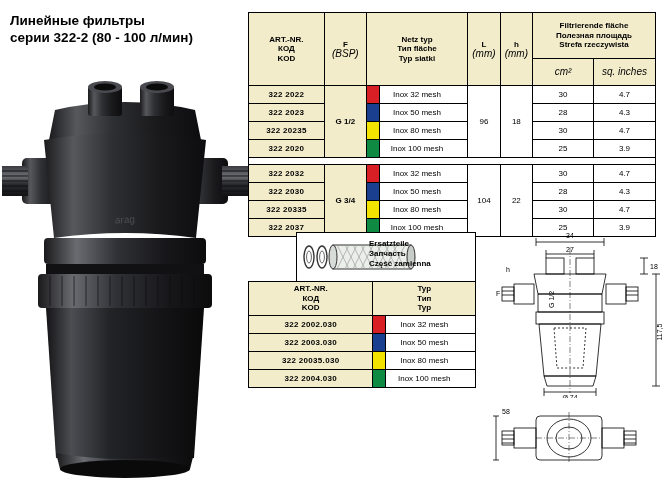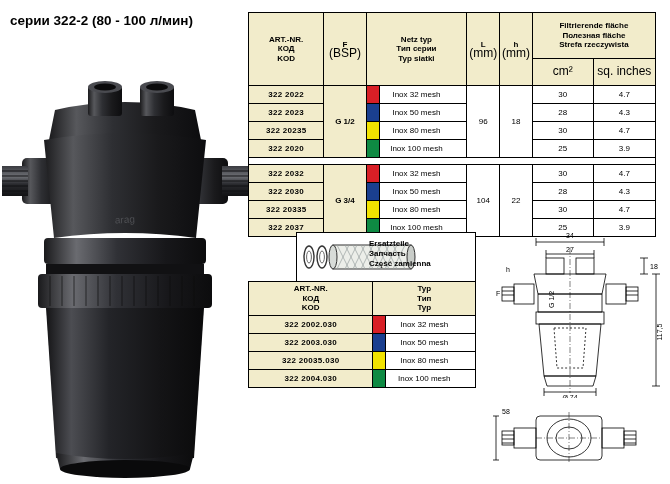--- a/index.html
+++ b/index.html
@@ -34,21 +34,21 @@
     vertical-align:middle;
     font-size:8px;
     padding:0;
   }
   #maintable thead th{
     background:#f2eccb;
     font-weight:bold;
     line-height:9.5px;
     padding:8px 1px;
   }
-  .hdr-sub{font-weight:normal;font-size:12px;}
+  .hdr-sub{font-weight:normal;font-style:italic;font-size:10px;}
   .art-cell{
     background:#f2eccb;
     font-weight:bold;
     font-size:10px;
     height:17px;
     letter-spacing:.3px;
   }
   .f-cell{background:#f2eccb;font-weight:bold;font-size:10px;}
   .typ-cell{
     font-size:8.5px;
@@ -83,20 +83,21 @@
   #techtop{left:492px;top:228px;width:175px;height:170px;}
   #techbot{left:492px;top:400px;width:175px;height:80px;}
 
   svg{display:block;}
   .dim{font-family:"Liberation Sans",sans-serif;font-size:7px;fill:#000;}
 </style>
 </head>
 <body>
 
 <div class="abs" id="title">
+  <div>Линейные фильтры</div>
   <div>серии 322-2 (80 - 100 л/мин)</div>
 </div>
 
 <div class="abs" id="product">
 <svg width="250" height="430" viewBox="0 0 250 430">
   <defs>
     <linearGradient id="bodyG" x1="0" y1="0" x2="1" y2="0">
       <stop offset="0%" stop-color="#1b1b1d"></stop>
       <stop offset="18%" stop-color="#57585c"></stop>
       <stop offset="42%" stop-color="#2e2f33"></stop>
@@ -194,34 +195,34 @@
           <div>ART.-NR.</div>
           <div>КОД</div>
           <div>KOD</div>
         </th>
         <th rowspan="2" style="width:40px">
           <div>F</div>
           <div class="hdr-sub">(BSP)</div>
         </th>
         <th rowspan="2" style="width:106px">
           <div>Netz typ</div>
-          <div>Тип серии</div>
+          <div>Тип fläche</div>
           <div>Typ siatki</div>
         </th>
         <th rowspan="2" style="width:30px">
           <div>L</div>
           <div class="hdr-sub">(mm)</div>
         </th>
         <th rowspan="2" style="width:30px">
           <div>h</div>
           <div class="hdr-sub">(mm)</div>
         </th>
         <th colspan="2" style="width:124px">
           <div>Filtrierende fläche</div>
-          <div>Полезная fläche</div>
+          <div>Полезная площадь</div>
           <div>Strefa rzeczywista</div>
         </th>
       </tr>
       <tr>
         <th style="width:62px">
           <span class="hdr-sub">cm²</span>
         </th>
         <th style="width:62px">
           <span class="hdr-sub">sq. inches</span>
         </th>

